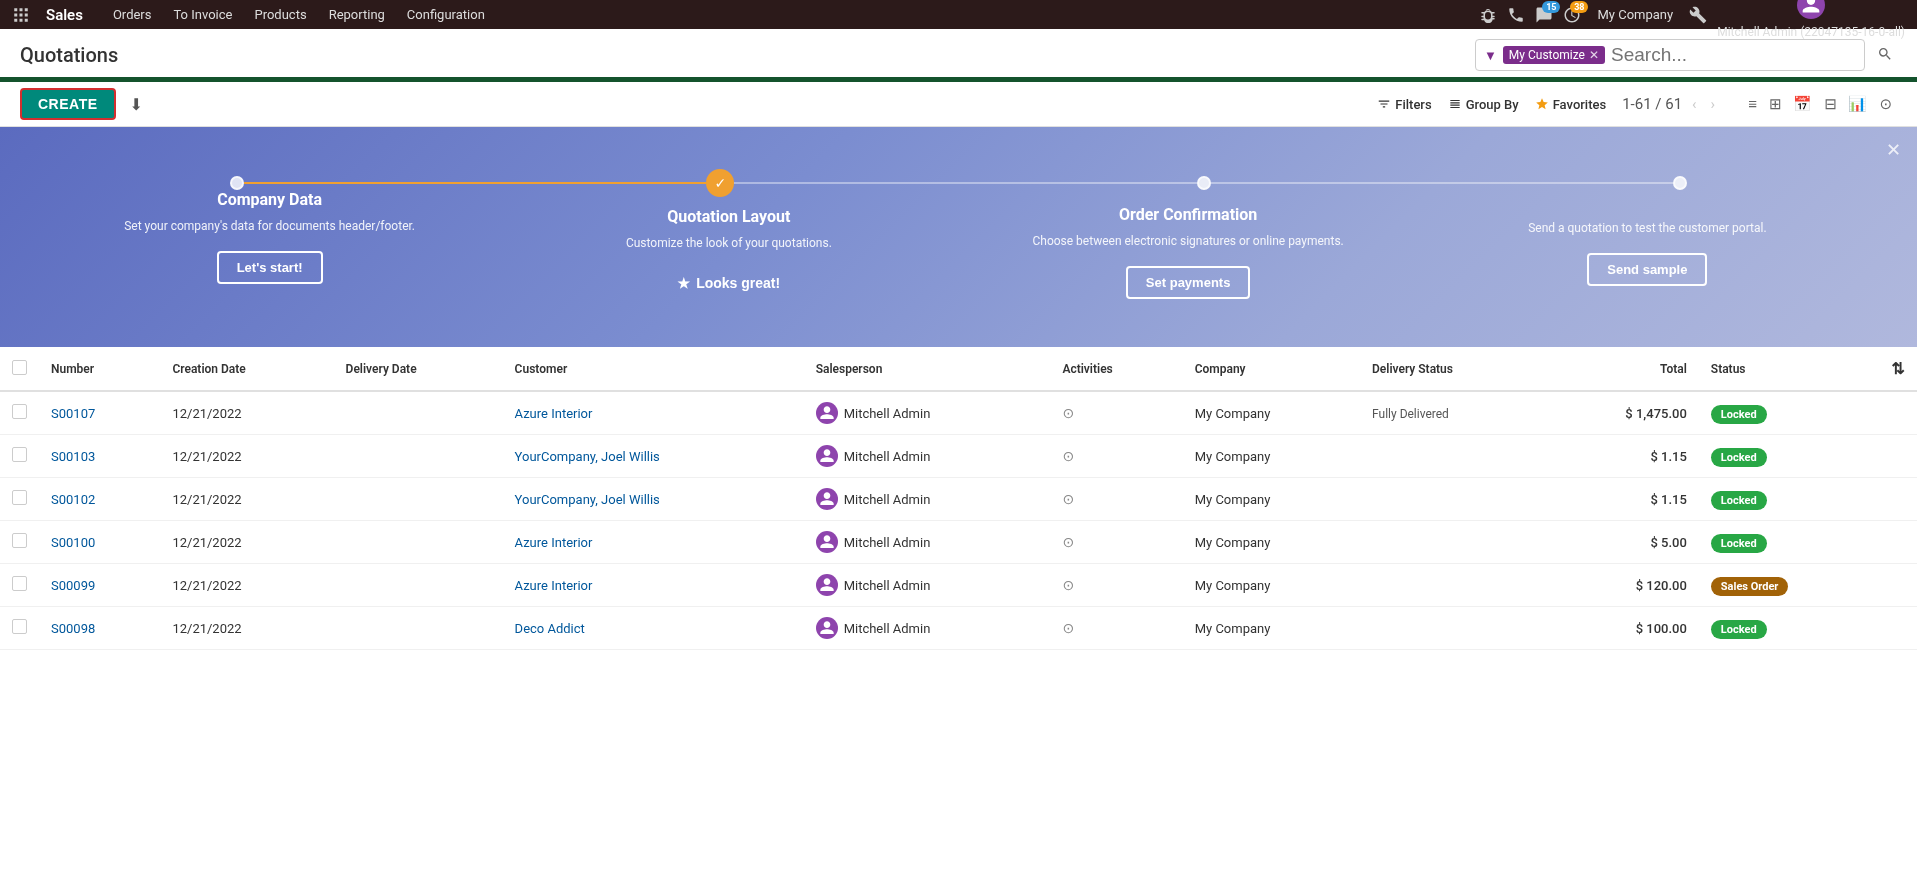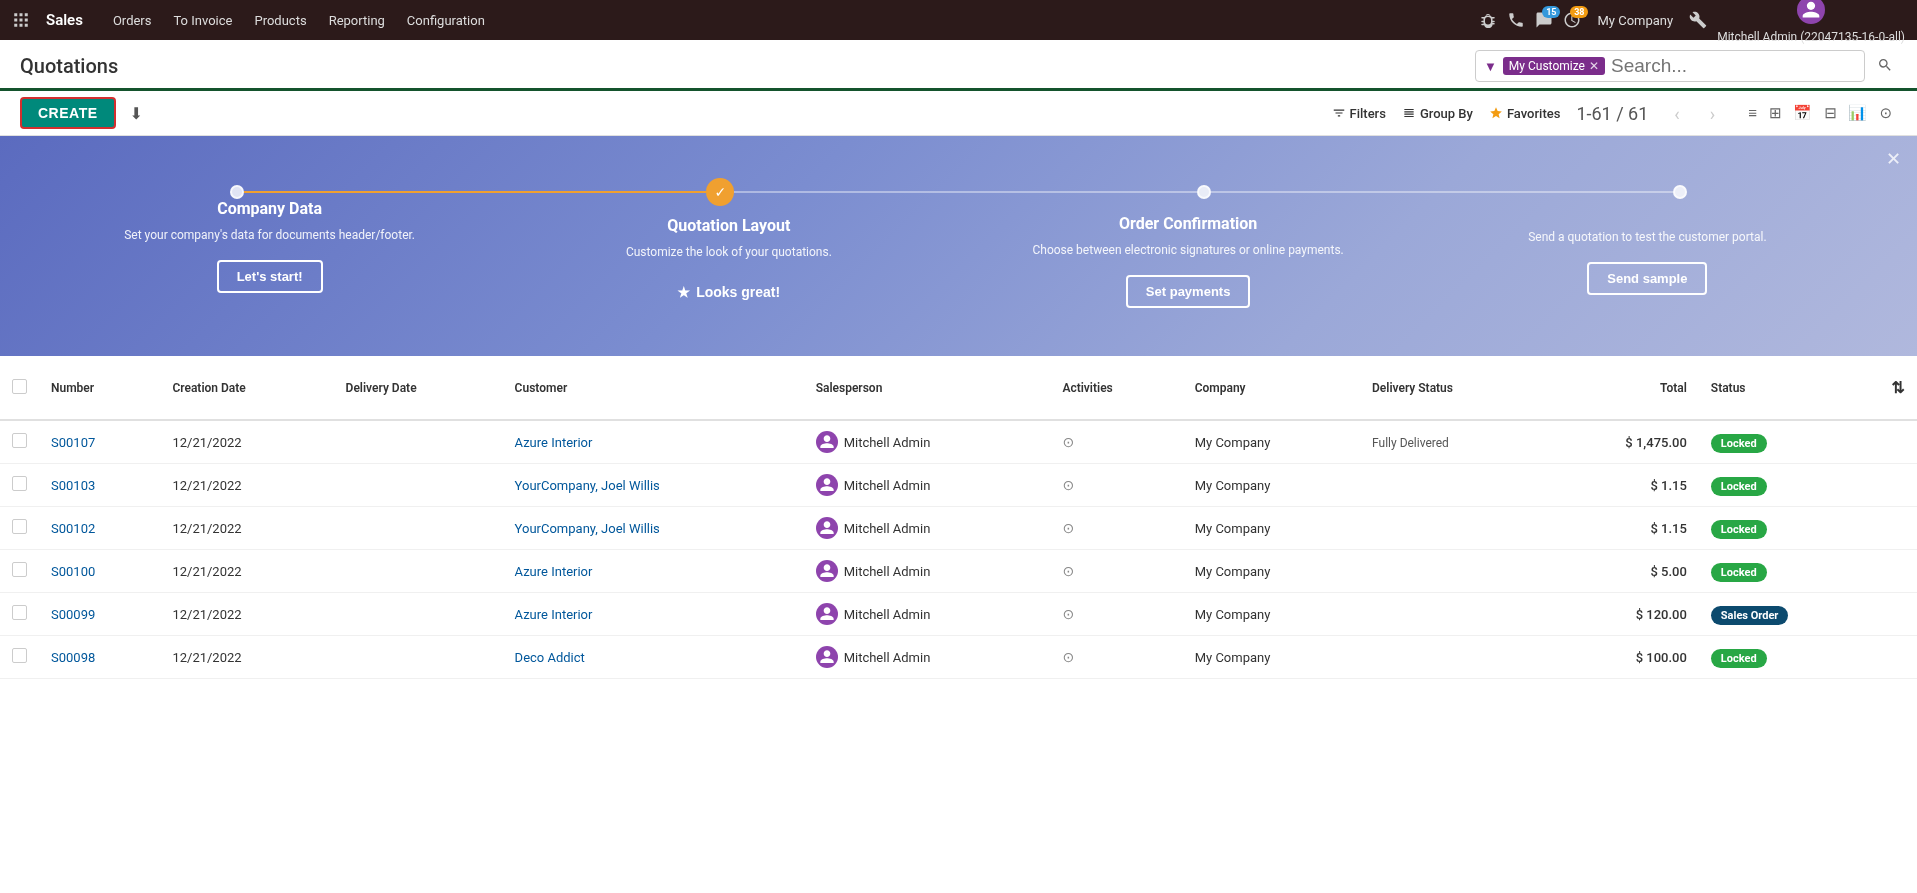--- a/index.html
+++ b/index.html
@@ -5,21 +5,21 @@
     * { box-sizing: border-box; margin: 0; padding: 0; }
     body { font-family: -apple-system, BlinkMacSystemFont, 'Segoe UI', Roboto, sans-serif; font-size: 13px; color: #333; background: #fff; }
 
     
     .top-nav {
       background: #2c1a1a;
       color: #fff;
       display: flex;
       align-items: center;
       padding: 0 12px;
-      height: 40px;
+      height: 29px;
       gap: 4px;
     }
     .top-nav-grid { display: flex; align-items: center; margin-right: 12px; cursor: pointer; }
     .top-nav-grid svg { width: 18px; height: 18px; fill: #ccc; }
     .top-nav-app { font-size: 15px; font-weight: 600; color: #fff; margin-right: 16px; }
     .top-nav-menu { display: flex; gap: 2px; }
     .top-nav-item { color: #ddd; padding: 4px 10px; border-radius: 4px; cursor: pointer; font-size: 13px; }
     .top-nav-spacer { flex: 1; }
     .top-nav-icons { display: flex; align-items: center; gap: 10px; }
     .nav-icon-btn { position: relative; color: #ccc; cursor: pointer; display: flex; align-items: center; }
@@ -27,21 +27,21 @@
     .nav-badge.blue { background: #3498db; }
     .nav-company { color: #ddd; font-size: 13px; margin: 0 6px; }
     .nav-user { display: flex; align-items: center; gap: 6px; color: #ddd; cursor: pointer; flex-direction: column; }
     .nav-avatar { width: 28px; height: 28px; border-radius: 50%; background: #8e44ad; display: flex; align-items: center; justify-content: center; color: #fff; font-size: 11px; font-weight: bold; overflow: hidden; }
 
     
     .page-header {
       display: flex;
       align-items: center;
       padding: 10px 20px 6px 20px;
-      border-bottom: 3px solid #14532d;
+      border-bottom: 5px solid #14532d;
       background: #fff;
     }
     .page-title { font-size: 20px; font-weight: 500; color: #333; flex: 1; }
     .header-right { display: flex; align-items: center; gap: 8px; }
     .search-bar { display: flex; align-items: center; border: 1px solid #ccc; border-radius: 4px; padding: 4px 8px; gap: 6px; min-width: 340px; }
     .search-tag { display: flex; align-items: center; background: #7B2D8B; color: #fff; border-radius: 3px; padding: 2px 6px; font-size: 12px; gap: 4px; }
     .search-tag .close-tag { cursor: pointer; opacity: 0.8; }
     .search-input-fake { border: none; outline: none; flex: 1; color: #999; font-size: 19px; background: transparent; }
     .search-btn { color: #666; cursor: pointer; padding: 2px 4px; }
 
@@ -62,21 +62,21 @@
       padding: 6px 16px;
       font-size: 14px;
       font-weight: 600;
       cursor: pointer;
       letter-spacing: 0.5px;
     }
     .btn-download { color: #555; cursor: pointer; padding: 4px 6px; font-size: 16px; border: none; background: none; }
     .toolbar-spacer { flex: 1; }
     .toolbar-filters { display: flex; align-items: center; gap: 16px; }
     .filter-btn { display: flex; align-items: center; gap: 4px; cursor: pointer; color: #333; font-size: 13px; font-weight: 500; }
-    .pagination { display: flex; align-items: center; gap: 22px; font-size: 18px; color: #555; justify-content: flex-end; }
+    .pagination { display: flex; align-items: center; gap: 6px; font-size: 15px; color: #555; justify-content: flex-end; }
     .pag-arrow { cursor: pointer; color: #666; padding: 2px 4px; }
     .pag-arrow.disabled { color: #ccc; cursor: default; }
     .view-icons { display: flex; align-items: center; gap: 2px; margin-left: 8px; }
     .view-icon-btn { color: #666; cursor: pointer; padding: 4px 5px; border-radius: 3px; font-size: 15px; }
 
     
     .onboarding-banner {
       background: linear-gradient(135deg, #5b6bbf 0%, #7b8dd0 40%, #9ba8d8 70%, #b0b8dd 100%);
       position: relative;
       padding: 30px 40px;
@@ -104,31 +104,31 @@
       padding: 0 12%;
       z-index: 2;
     }
     .step-dot { width: 14px; height: 14px; border-radius: 50%; background: rgba(255,255,255,0.5); border: 2px solid rgba(255,255,255,0.7); flex-shrink: 0; }
     .step-dot.done { background: #f0a030; border-color: #f0a030; width: 28px; height: 28px; display: flex; align-items: center; justify-content: center; color: #fff; font-size: 14px; }
     .step-dot.active { background: rgba(255,255,255,0.8); }
     .step-line { flex: 1; height: 2px; background: rgba(255,255,255,0.4); }
     .step-line.done { background: #f0a030; }
     table { width: 100%; border-collapse: collapse; }
     thead tr { border-bottom: 2px solid #e0e0e0; }
-    th { padding: 22px 12px; text-align: left; font-weight: 600; font-size: 12px; color: #333; white-space: nowrap; cursor: pointer; user-select: none; }
+    th { padding: 12px 12px; text-align: left; font-weight: 600; font-size: 12px; color: #333; white-space: nowrap; cursor: pointer; user-select: none; }
     td { padding: 10px 12px; border-bottom: 1px solid #f0f0f0; font-size: 13px; white-space: nowrap; }
     .col-check { width: 30px; }
     .checkbox { width: 15px; height: 15px; border: 1px solid #ccc; border-radius: 2px; cursor: pointer; display: inline-block; }
     .link-cell { color: #01579b; cursor: pointer; }
     .salesperson-cell { display: flex; align-items: center; gap: 6px; }
     .sp-avatar { width: 22px; height: 22px; border-radius: 50%; background: #8e44ad; display: flex; align-items: center; justify-content: center; color: #fff; font-size: 9px; font-weight: bold; overflow: hidden; }
     .activity-icon { color: #888; font-size: 14px; cursor: pointer; }
     .badge { padding: 3px 10px; border-radius: 20px; font-size: 11px; font-weight: 700; color: #fff; white-space: nowrap; }
     .badge-locked { background: #28a745; }
-    .badge-sales-order { background: #0c4a6e; }
+    .badge-sales-order { background: #a16207; }
     .delivery-status { font-size: 12px; color: #555; }
     .total-cell { text-align: right; font-weight: 500; }
 
     .table-wrapper { position: relative; }
   </style>
 </head>
 <body>
 
 <div class="top-nav">
   <div class="top-nav-grid">

